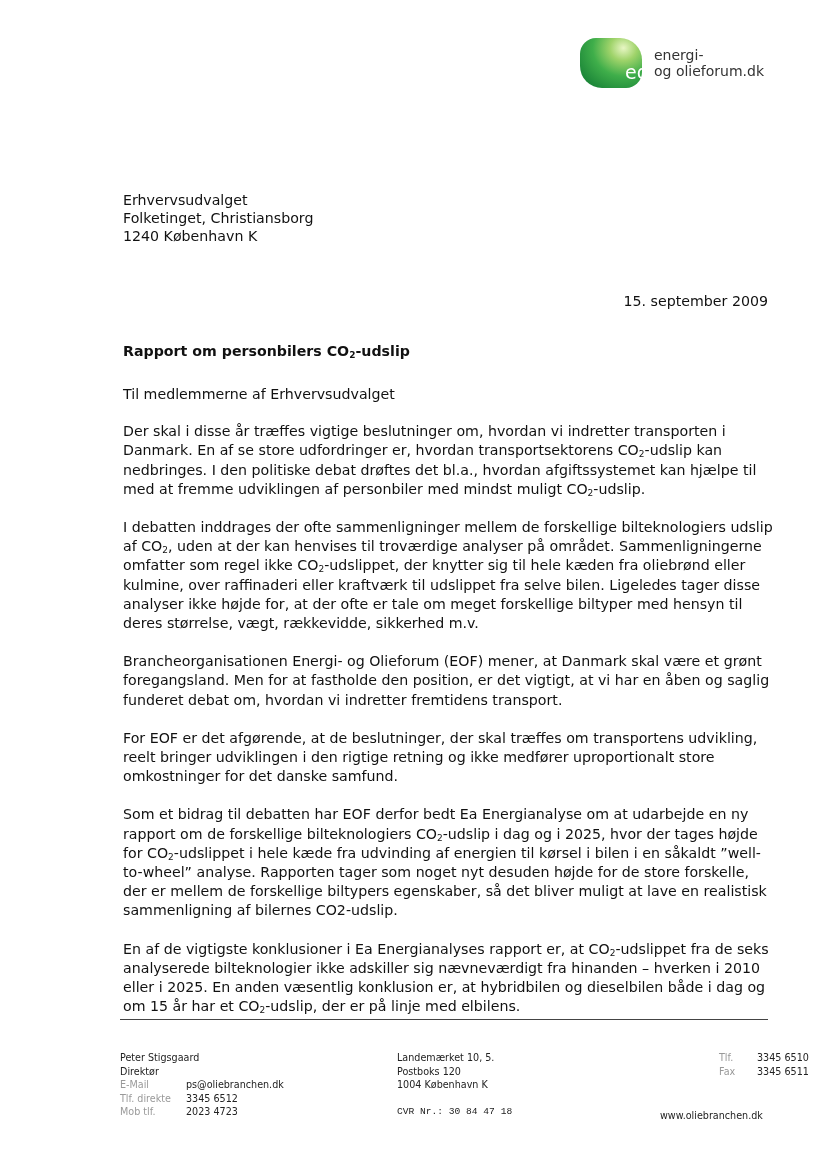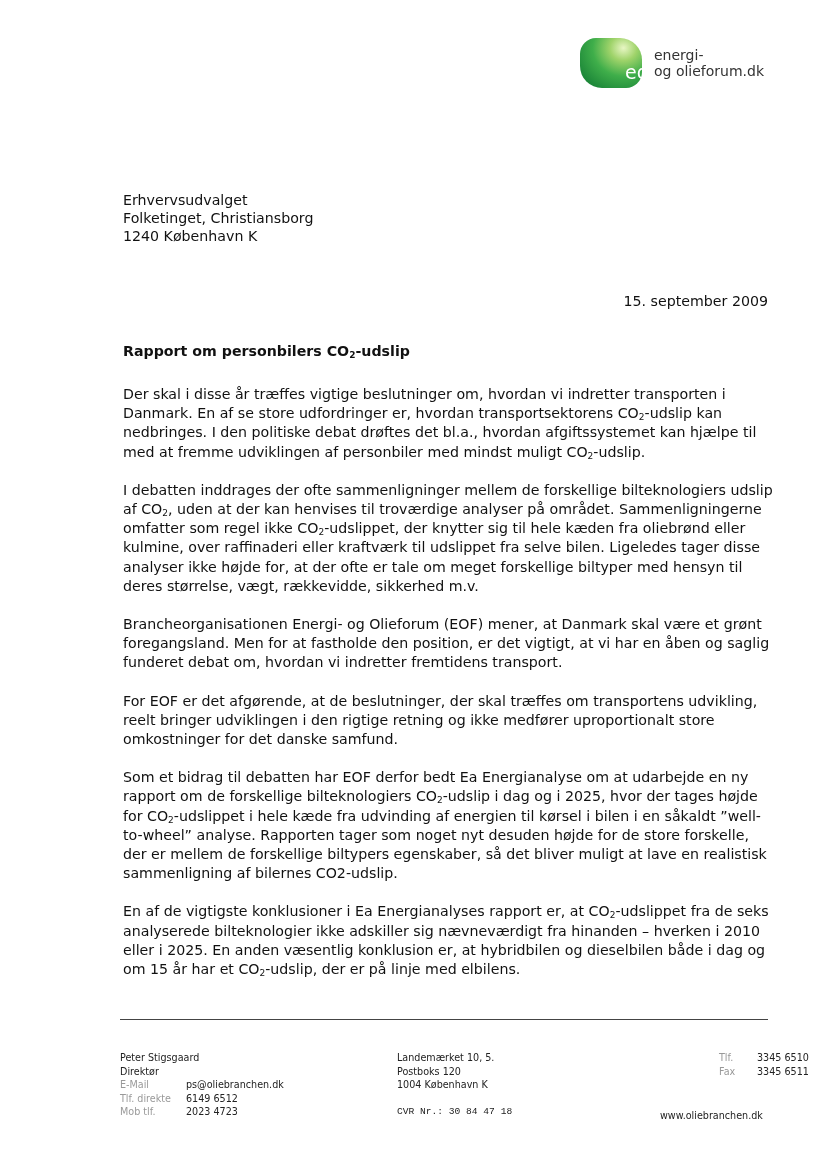--- a/index.html
+++ b/index.html
@@ -46,35 +46,36 @@
   <div>Erhvervsudvalget</div>
   <div>Folketinget, Christiansborg</div>
   <div>1240 København K</div>
 </div>
 
 <div class="date">15. september 2009</div>
 
 <div class="subject"><span>Rapport om personbilers CO</span><sub>2</sub><span>-udslip</span></div>
 
 <div class="body">
+  <p class="greet">Til medlemmerne af Erhvervsudvalget</p>
   <p><span>Der skal i disse år træffes vigtige beslutninger om, hvordan vi indretter transporten i Danmark. En af se store udfordringer er, hvordan transportsektorens CO</span><sub>2</sub><span>-udslip kan nedbringes. I den politiske debat drøftes det bl.a., hvordan afgiftssystemet kan hjælpe til med at fremme udviklingen af personbiler med mindst muligt CO</span><sub>2</sub><span>-udslip.</span></p>
   <p><span>I debatten inddrages der ofte sammenligninger mellem de forskellige bilteknologiers udslip af CO</span><sub>2</sub><span>, uden at der kan henvises til troværdige analyser på området. Sammenligningerne omfatter som regel ikke CO</span><sub>2</sub><span>-udslippet, der knytter sig til hele kæden fra oliebrønd eller kulmine, over raffinaderi eller kraftværk til udslippet fra selve bilen. Ligeledes tager disse analyser ikke højde for, at der ofte er tale om meget forskellige biltyper med hensyn til deres størrelse, vægt, rækkevidde, sikkerhed m.v.</span></p>
   <p>Brancheorganisationen Energi- og Olieforum (EOF) mener, at Danmark skal være et grønt foregangsland. Men for at fastholde den position, er det vigtigt, at vi har en åben og saglig funderet debat om, hvordan vi indretter fremtidens transport.</p>
   <p>For EOF er det afgørende, at de beslutninger, der skal træffes om transportens udvikling, reelt bringer udviklingen i den rigtige retning og ikke medfører uproportionalt store omkostninger for det danske samfund.</p>
   <p><span>Som et bidrag til debatten har EOF derfor bedt Ea Energianalyse om at udarbejde en ny rapport om de forskellige bilteknologiers CO</span><sub>2</sub><span>-udslip i dag og i 2025, hvor der tages højde for CO</span><sub>2</sub><span>-udslippet i hele kæde fra udvinding af energien til kørsel i bilen i en såkaldt ”well-to-wheel” analyse. Rapporten tager som noget nyt desuden højde for de store forskelle, der er mellem de forskellige biltypers egenskaber, så det bliver muligt at lave en realistisk sammenligning af bilernes CO2-udslip.</span></p>
   <p><span>En af de vigtigste konklusioner i Ea Energianalyses rapport er, at CO</span><sub>2</sub><span>-udslippet fra de seks analyserede bilteknologier ikke adskiller sig nævneværdigt fra hinanden – hverken i 2010 eller i 2025. En anden væsentlig konklusion er, at hybridbilen og dieselbilen både i dag og om 15 år har et CO</span><sub>2</sub><span>-udslip, der er på linje med elbilens.</span></p>
 </div>
 
 <div class="rule"></div>
 
 <div class="foot f1">
   <div>Peter Stigsgaard</div>
   <div>Direktør</div>
   <div><span class="lbl">E-Mail</span><span>ps@oliebranchen.dk</span></div>
-  <div><span class="lbl">Tlf. direkte</span><span>6149 6512</span></div>
+  <div><span class="lbl">Tlf. direkte</span><span>3345 6512</span></div>
   <div><span class="lbl">Mob tlf.</span><span>2023 4723</span></div>
 </div>
 
 <div class="foot f2">
   <div>Landemærket 10, 5.</div>
   <div>Postboks 120</div>
   <div>1004 København K</div>
   <div class="cvr">CVR Nr.: 30 84 47 18</div>
 </div>
 

